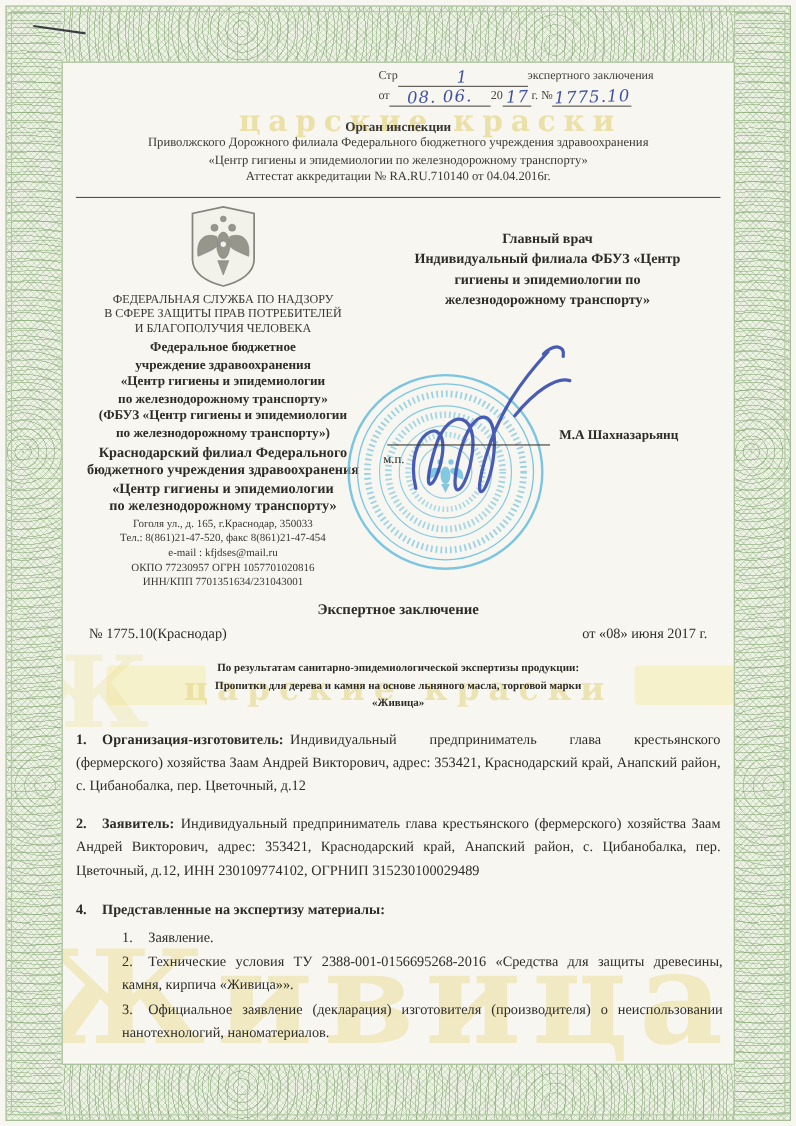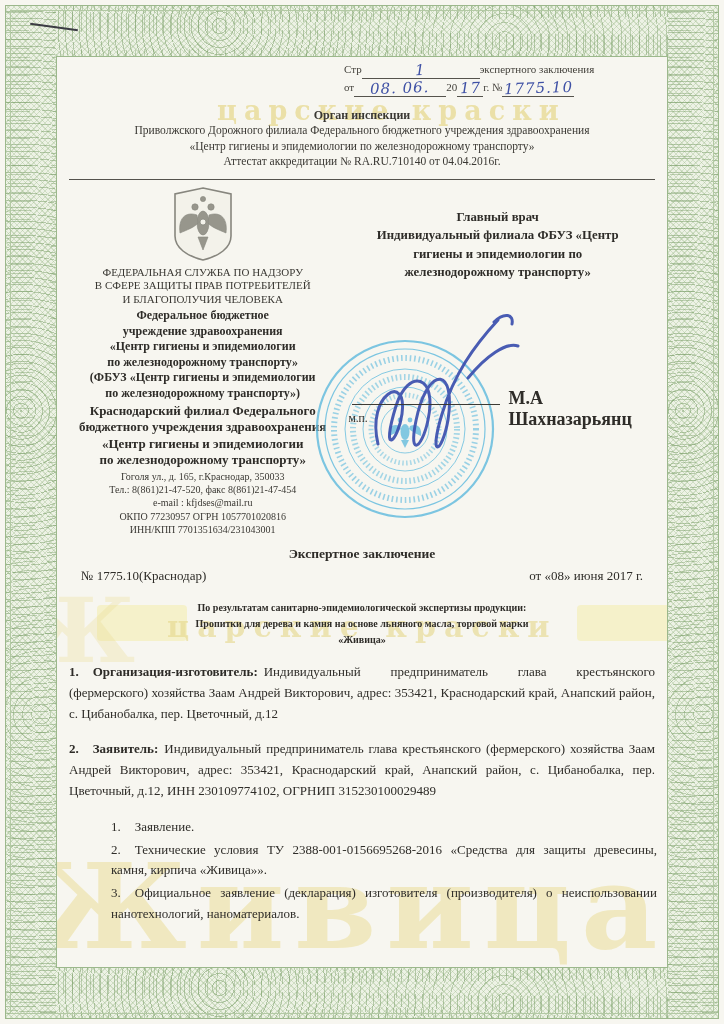--- a/index.html
+++ b/index.html
@@ -59,21 +59,21 @@
   .inst{font-weight:bold;font-size:12px;line-height:1.3;margin-top:1px;}
   .branch{font-weight:bold;font-size:13px;line-height:1.28;margin-top:1px;}
   .contacts{font-size:10px;line-height:1.32;margin-top:1px;color:#3a3833;}
 
   .approve-title{font-weight:bold;font-size:13.5px;text-align:center;margin-top:66px;letter-spacing:.5px;}
   .approve-block{font-weight:bold;font-size:12.8px;text-align:center;line-height:1.45;margin-top:24px;}
   .stamp{position:absolute;left:-26px;top:152px;}
   .signature{position:absolute;left:18px;top:118px;}
   .sig-line{position:absolute;left:14px;top:220px;width:148px;border-bottom:1.6px solid #3c3a34;}
   .mp{position:absolute;left:10px;top:228px;font-weight:normal;font-size:11.5px;}
-  .signer{position:absolute;left:170px;top:204px;font-weight:bold;font-size:18px;}
+  .signer{position:absolute;left:170px;top:204px;font-weight:bold;font-size:12px;}
 
   .doc-title{text-align:center;font-weight:bold;font-size:13.5px;margin-top:10px;}
   .doc-meta{display:flex;justify-content:space-between;font-size:13px;margin:6px 14px 0 14px;}
   .subject{text-align:center;font-weight:bold;font-size:10px;line-height:1.6;margin-top:16px;}
 
   .body-text{margin-top:14px;font-size:13px;line-height:1.6;}
   .sec{text-align:justify;margin:0 2px 15px 2px;}
   .sec .num{font-weight:bold;margin-right:14px;}
   .sec .lbl{font-weight:bold;margin-right:6px;}
   .sec-list{margin:2px 0 0 44px;padding:0;list-style:none;counter-reset:li;}
@@ -218,19 +218,22 @@
 Пропитки для дерева и камня на основе льняного масла, торговой  марки
 «Живица»</div>
 
   <div class="body-text">
     <p class="sec">
       <span class="num">1.</span><span class="lbl">Организация-изготовитель:</span><span>Индивидуальный предприниматель глава крестьянского (фермерского) хозяйства Заам Андрей Викторович, адрес: 353421, Краснодарский край, Анапский район, с. Цибанобалка, пер. Цветочный, д.12</span>
     </p>
     <p class="sec">
       <span class="num">2.</span><span class="lbl">Заявитель:</span><span>Индивидуальный предприниматель глава крестьянского (фермерского) хозяйства Заам Андрей Викторович, адрес: 353421, Краснодарский край, Анапский район, с. Цибанобалка, пер. Цветочный, д.12, ИНН 230109774102, ОГРНИП 315230100029489</span>
     </p>
+    <p class="sec" style="margin-bottom:4px;">
+      <span class="num">4.</span><span class="lbl">Представленные на экспертизу материалы:</span>
+    </p>
     <ol class="sec-list">
       <li>Заявление.</li>
       <li>Технические условия ТУ 2388-001-0156695268-2016 «Средства для защиты древесины, камня, кирпича «Живица»».</li>
       <li>Официальное заявление (декларация) изготовителя (производителя) о неиспользовании нанотехнологий, наноматериалов.</li>
     </ol>
   </div>
 </div>
 
 </body></html>

